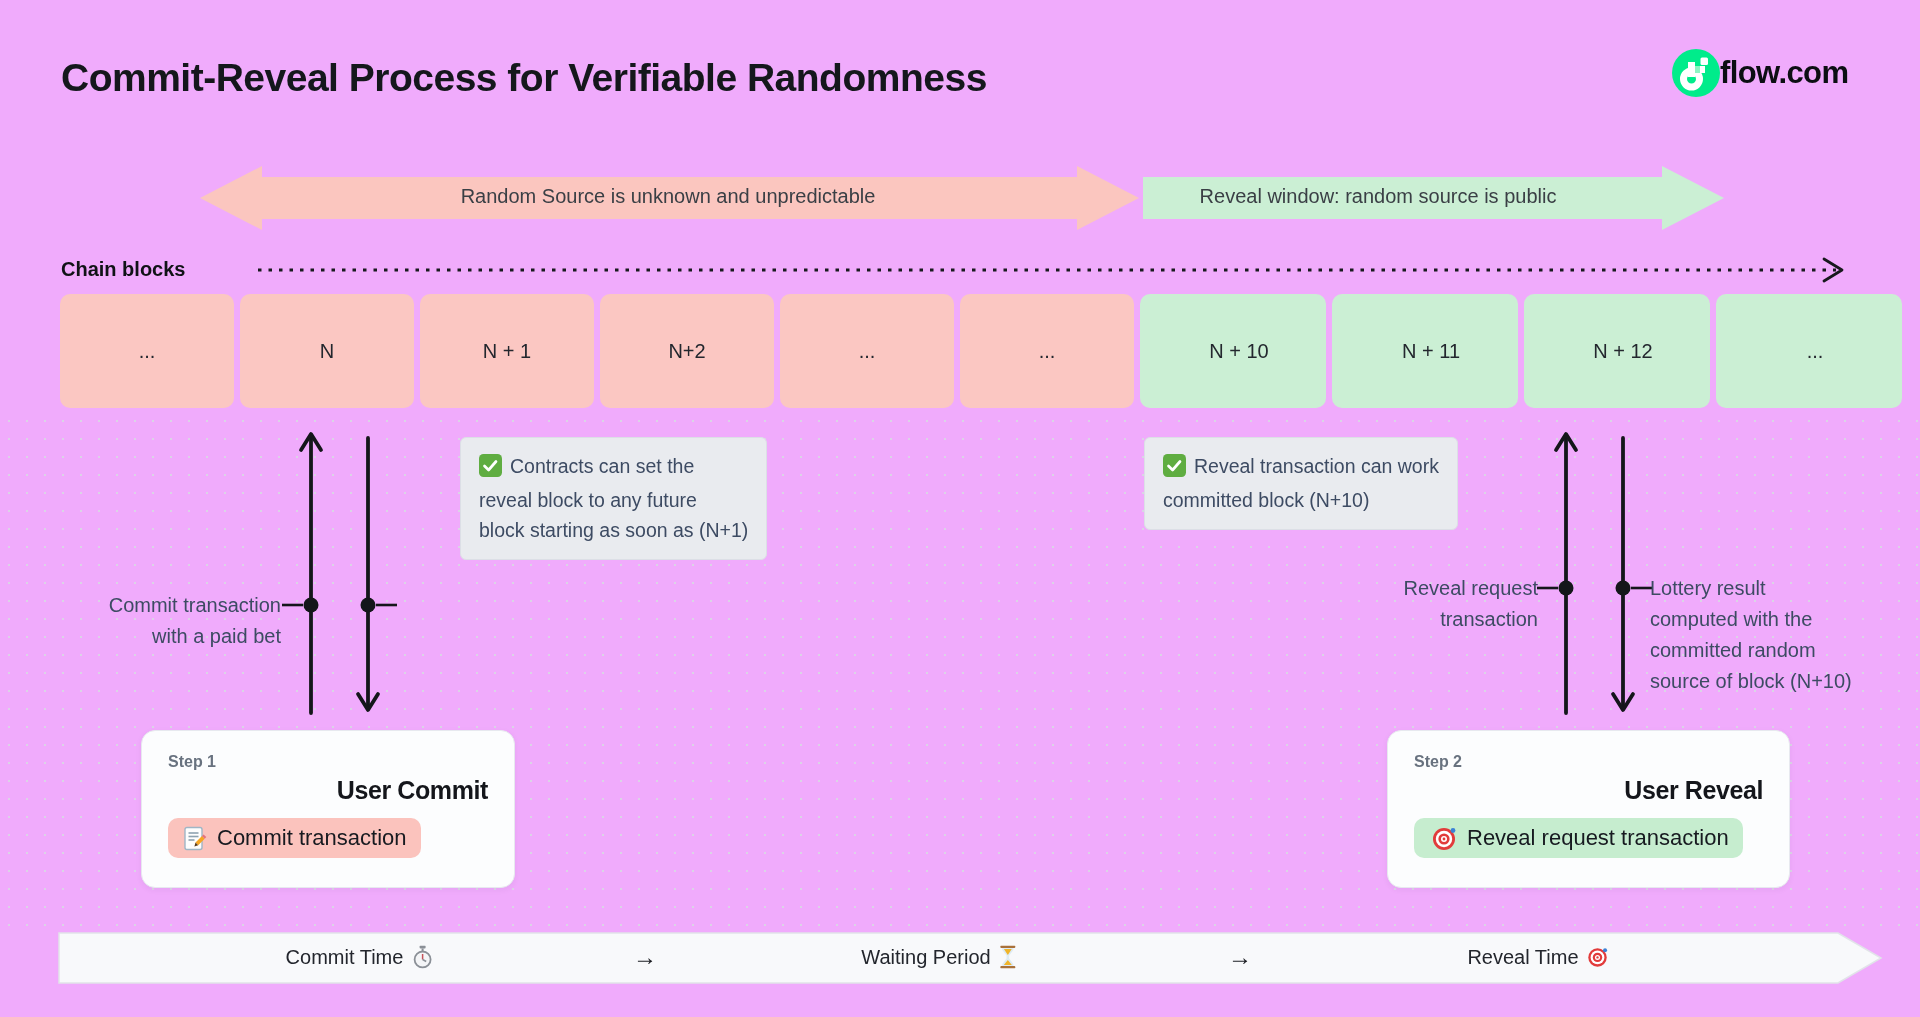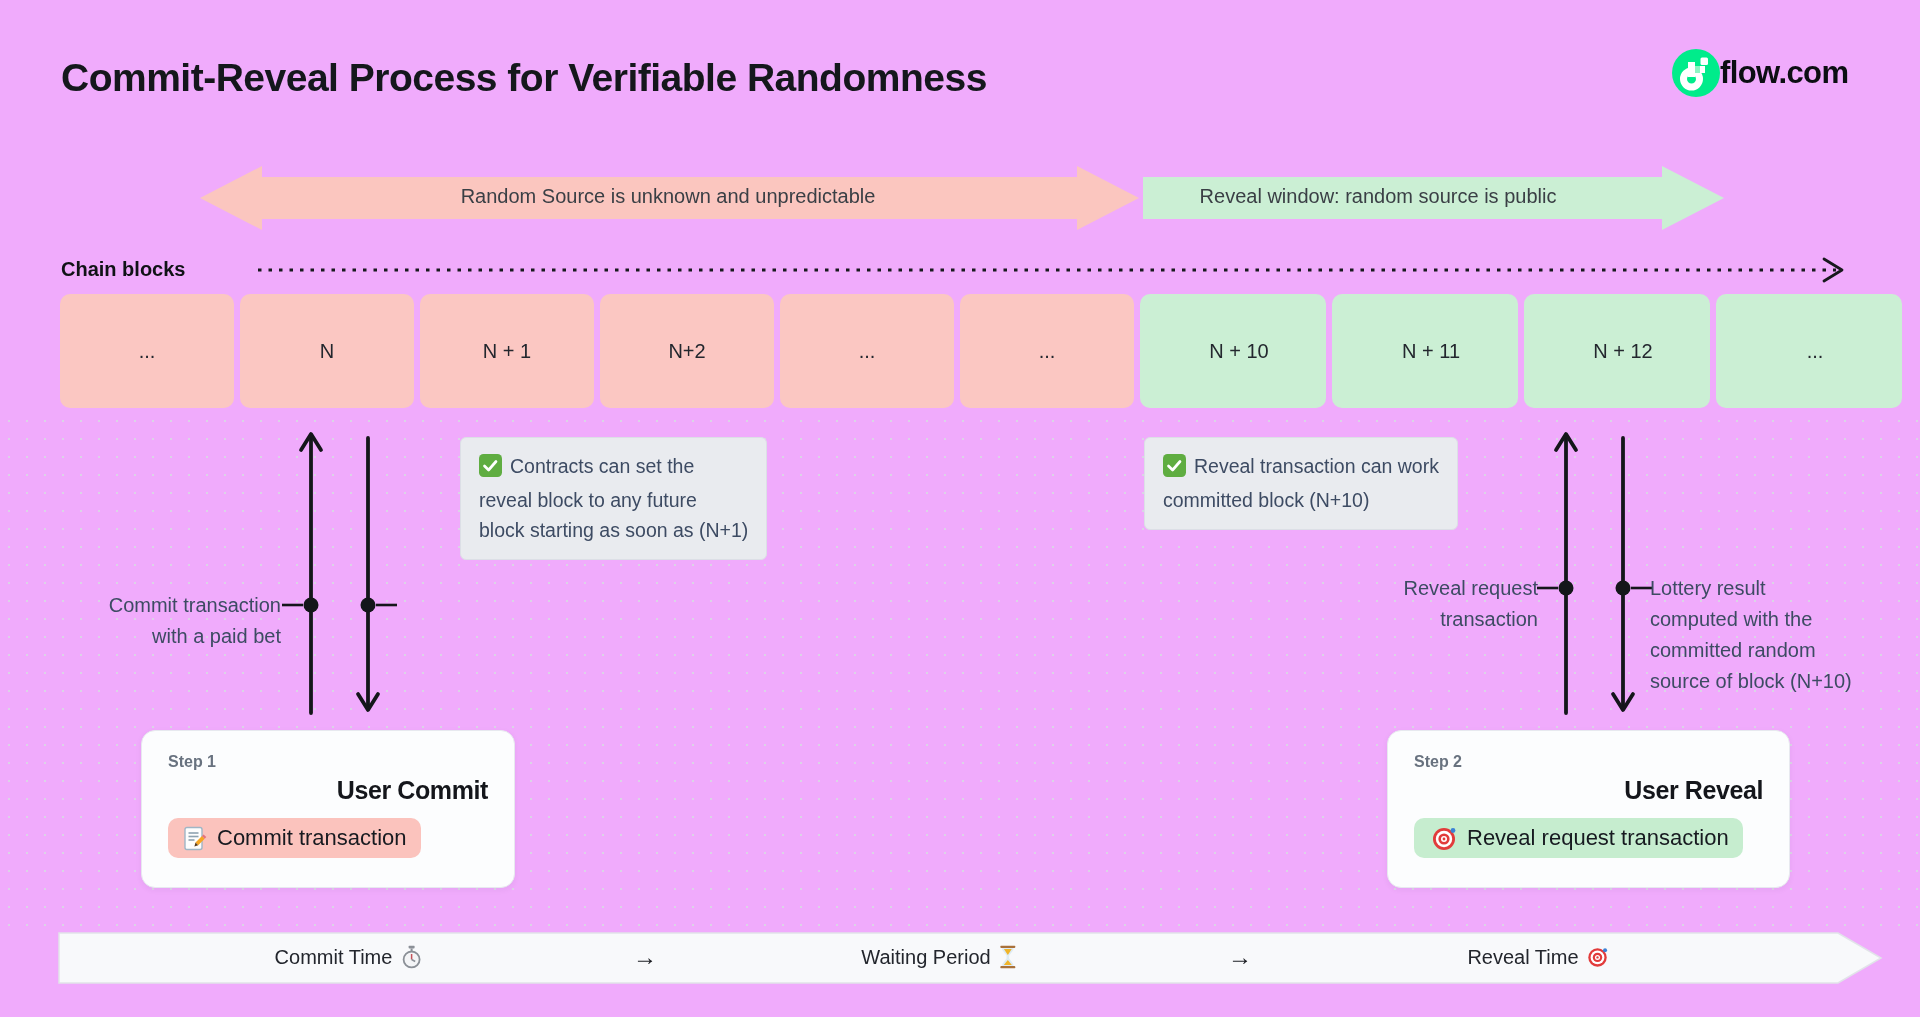--- a/index.html
+++ b/index.html
@@ -223,21 +223,21 @@
         <circle cx="12" cy="13" r="5.6" fill="#e23b3b"></circle>
         <circle cx="12" cy="13" r="3" fill="#fff"></circle>
         <circle cx="12" cy="13" r="1.4" fill="#e23b3b"></circle>
         <circle cx="21" cy="4.5" r="2.4" fill="#3b82d6"></circle>
       </svg>
     </span>
     <span>Reveal request transaction</span>
   </div>
 </div>
 
-<div class="abs tl-item" style="left:348px;text-align:right;">
+<div class="abs tl-item" style="left:359px;text-align:right;">
   <span>Commit Time</span>
   <span class="icon">
     <svg width="20" height="23" viewBox="0 0 20 23">
       <rect x="7" y="0" width="6" height="3" rx="1" fill="#8b9097"></rect>
       <rect x="9" y="3" width="2" height="3" fill="#8b9097"></rect>
       <circle cx="10" cy="14" r="8" fill="#f4f5f7" stroke="#8b9097" stroke-width="1.8"></circle>
       <line x1="10" y1="14" x2="10" y2="8.5" stroke="#c4535a" stroke-width="1.5"></line>
       <line x1="10" y1="14" x2="13.6" y2="16" stroke="#8b9097" stroke-width="1.5"></line>
     </svg>
   </span>

